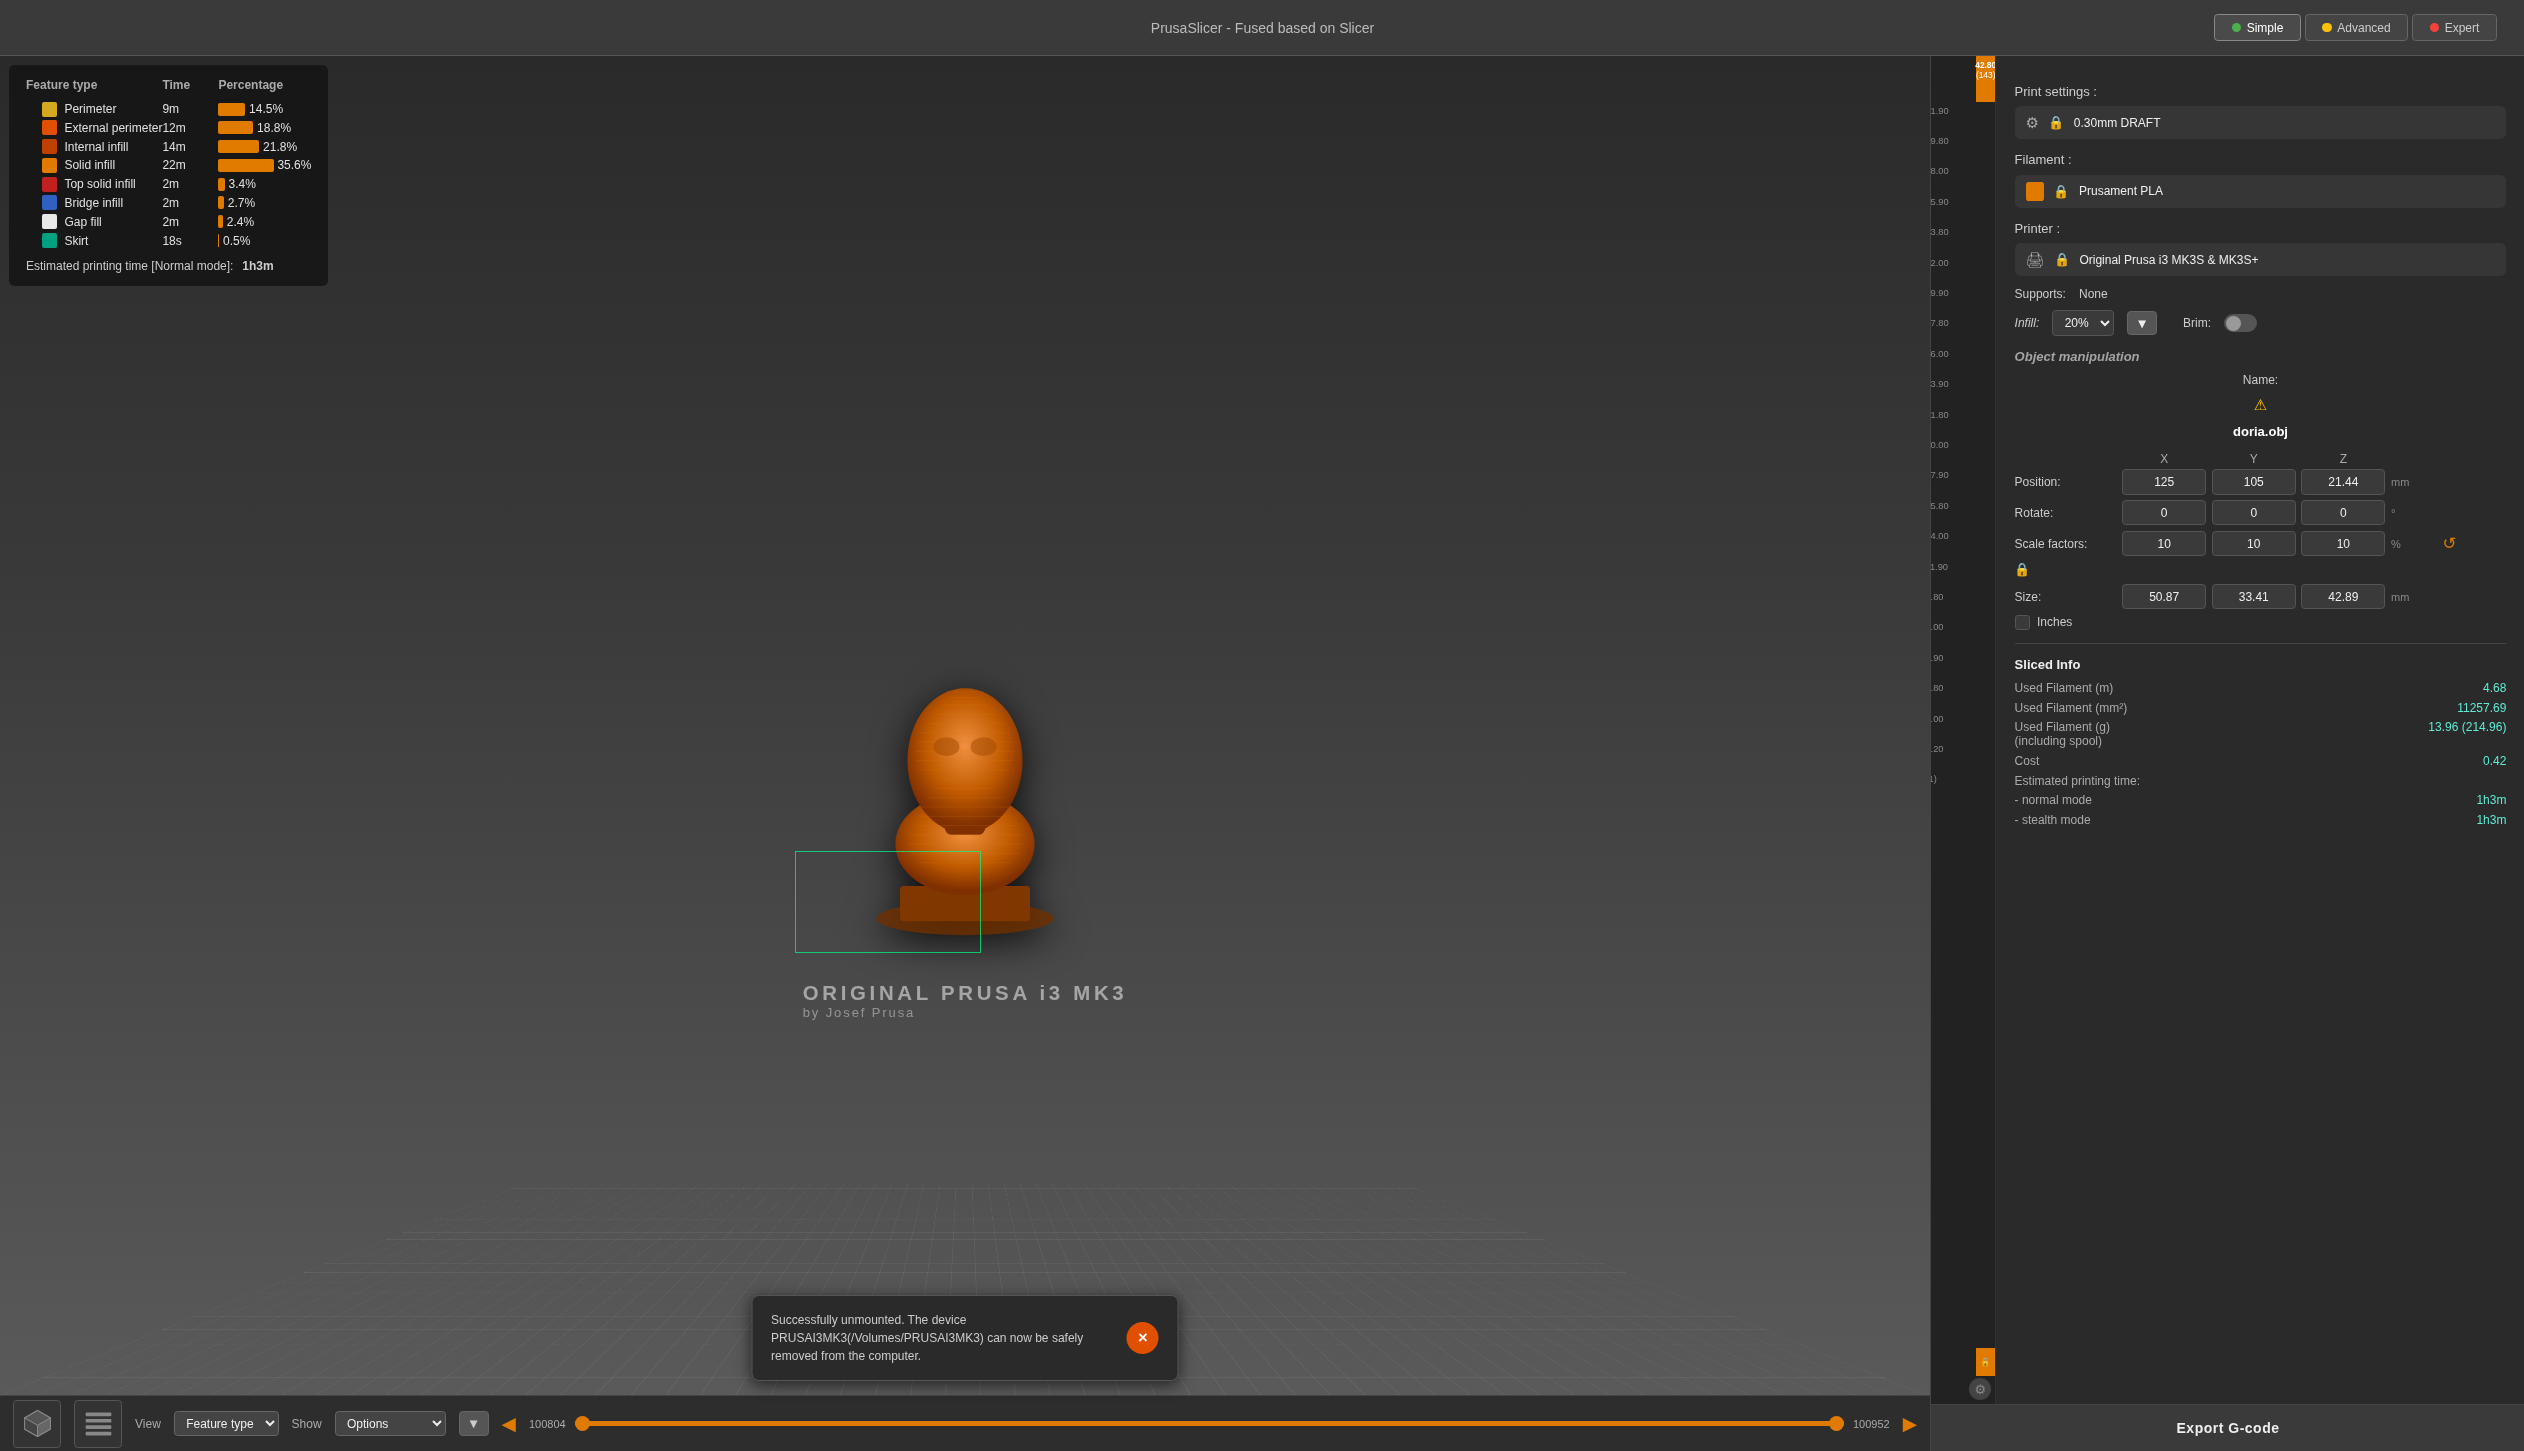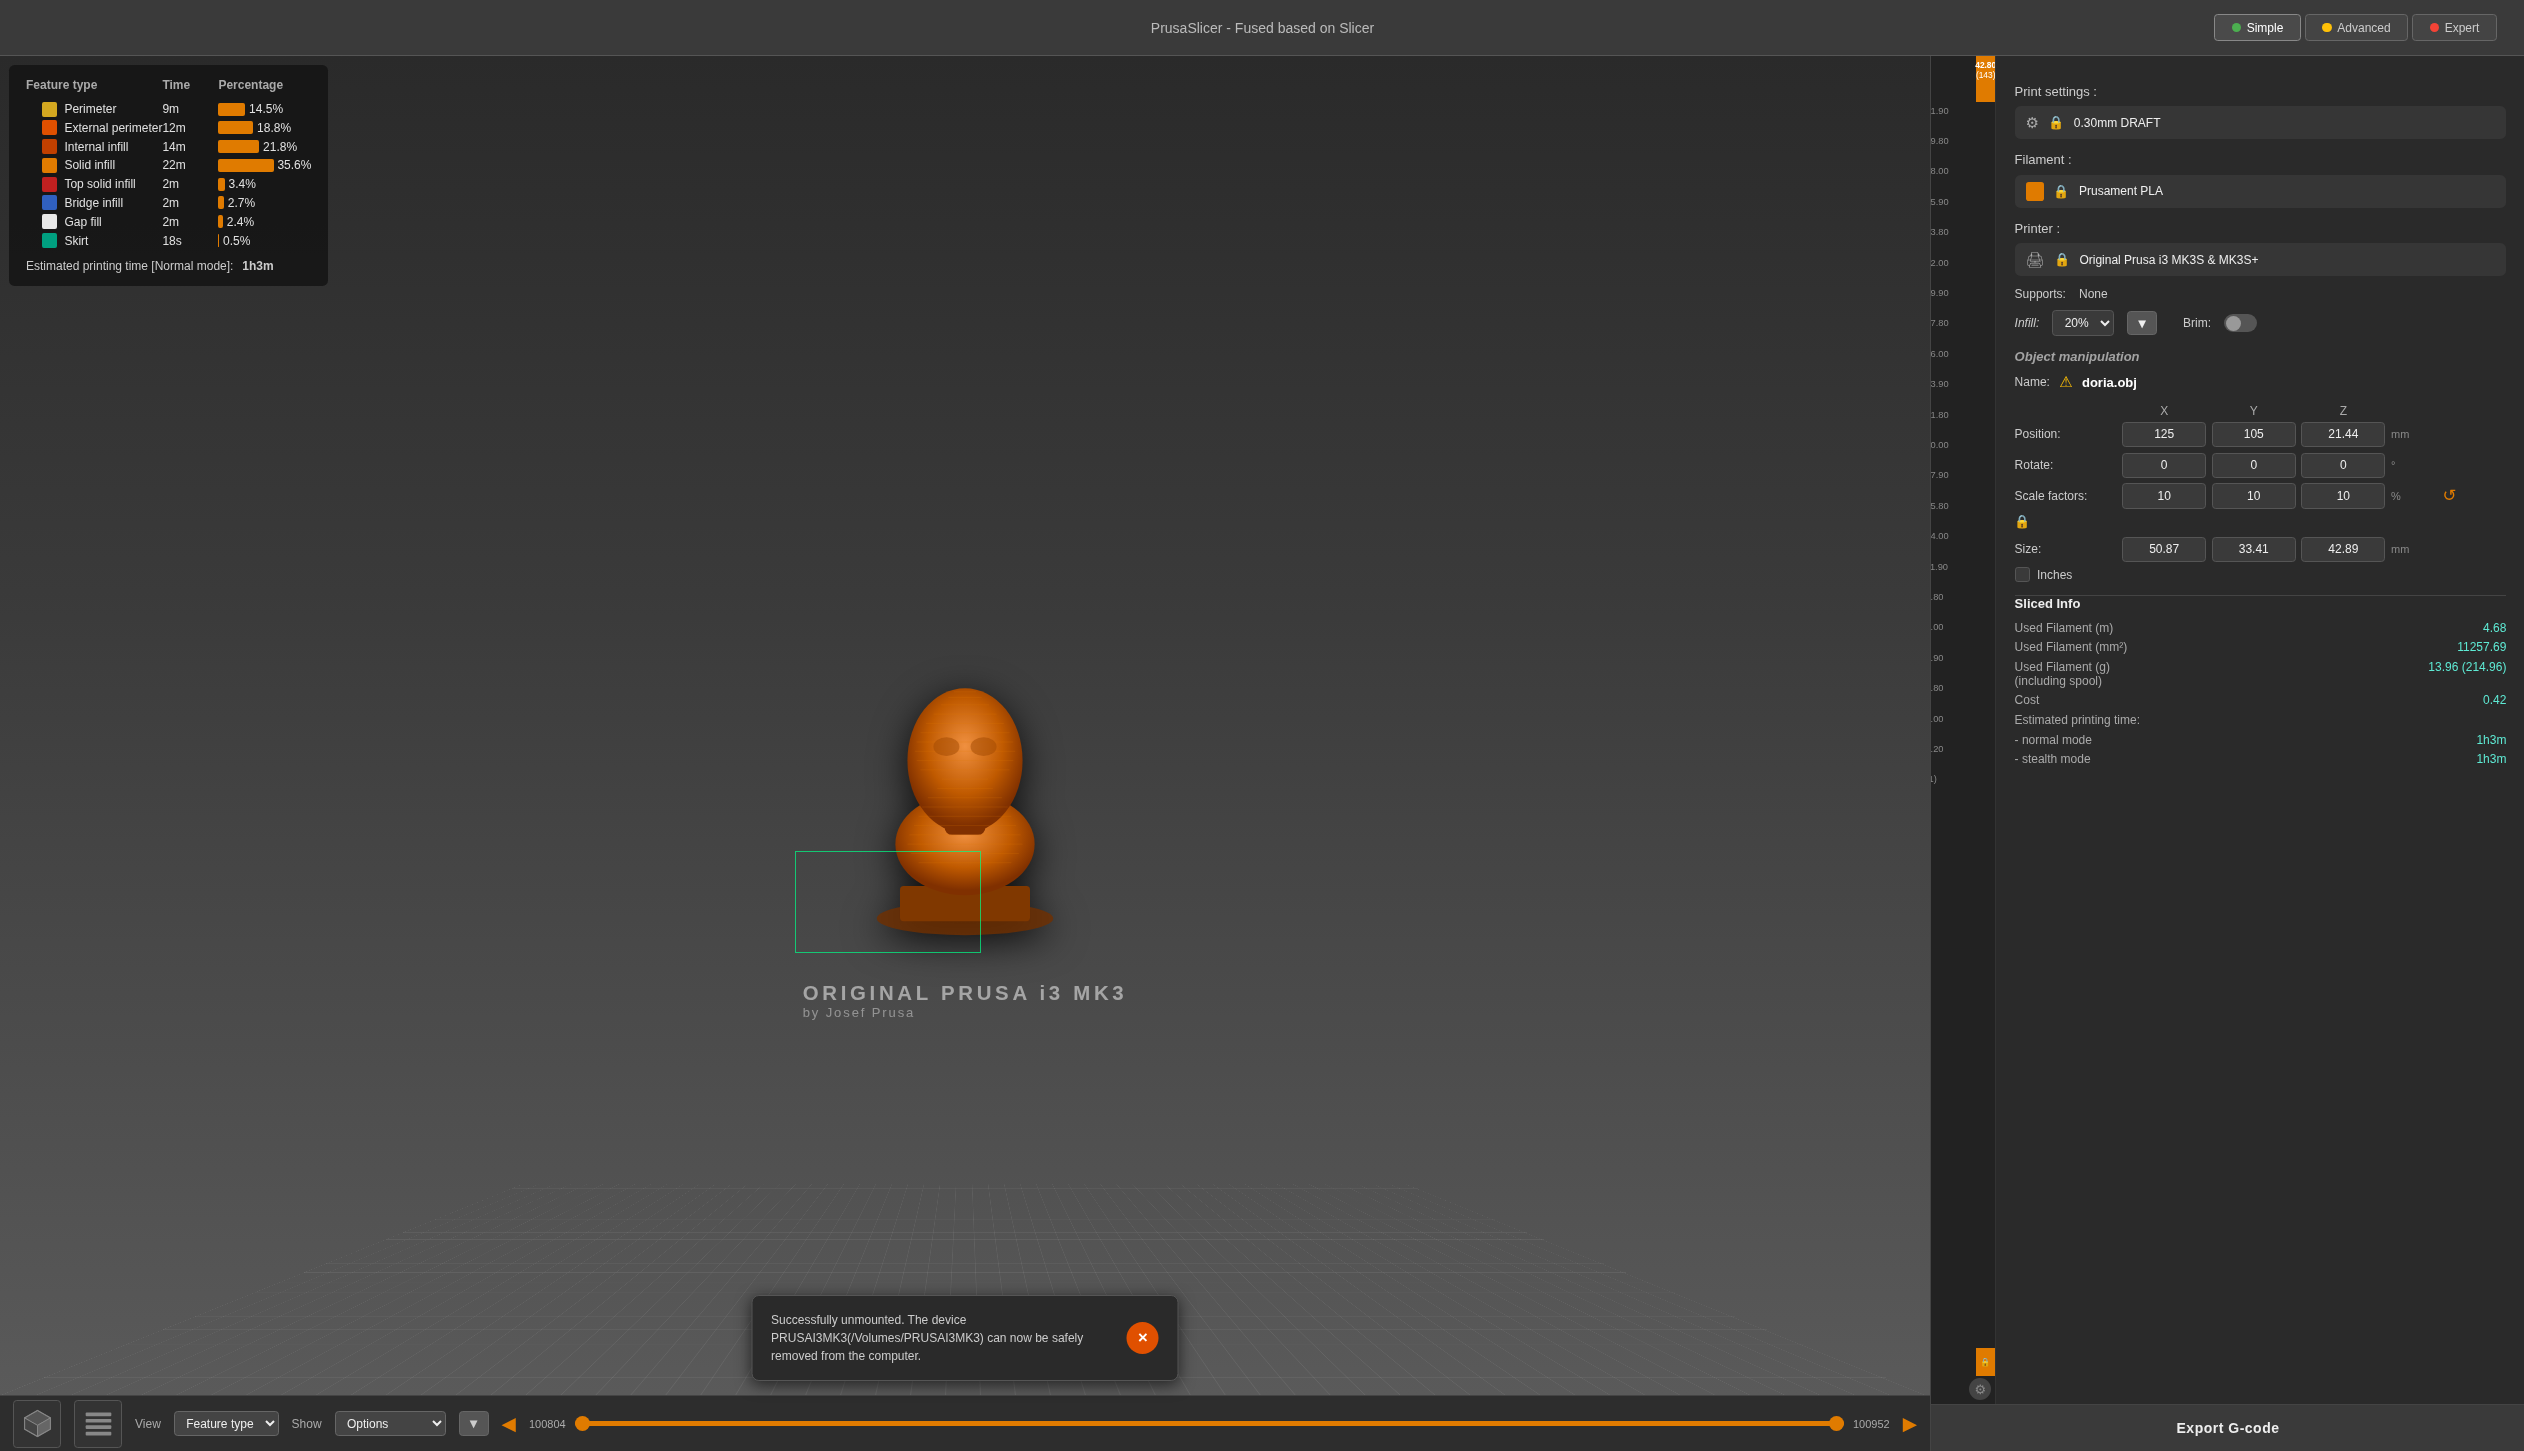--- a/index.html
+++ b/index.html
@@ -418,21 +418,21 @@
     .obj-name {
       color: #fff;
       font-size: 13px;
       font-weight: 600;
     }
 
     
     .sliced-info-section {
       margin-top: 13px;
       border-top: 0.9px solid #444;
-      padding-top: 0;
+      padding-top: 13px;
     }
     .sliced-title {
       color: #eee;
       font-size: 13px;
       font-weight: 600;
       margin-bottom: 9.3px;
     }
     .info-row {
       display: flex;
       justify-content: space-between;
@@ -502,20 +502,21 @@
       font-weight: 600;
       margin-bottom: 9.3px;
       margin-top: 13px;
       font-style: italic;
     }
     .name-row {
       display: flex;
       align-items: center;
       gap: 9.3px;
       margin-bottom: 13px;
+      flex-direction: column;
     }
     .warning-icon {
       color: #ffc107;
       font-size: 15px;
     }
 
     .xyz-header-row {
       display: grid;
       grid-template-columns: 102px 84px 84px 84px 46px 28px;
       gap: 5.6px;

